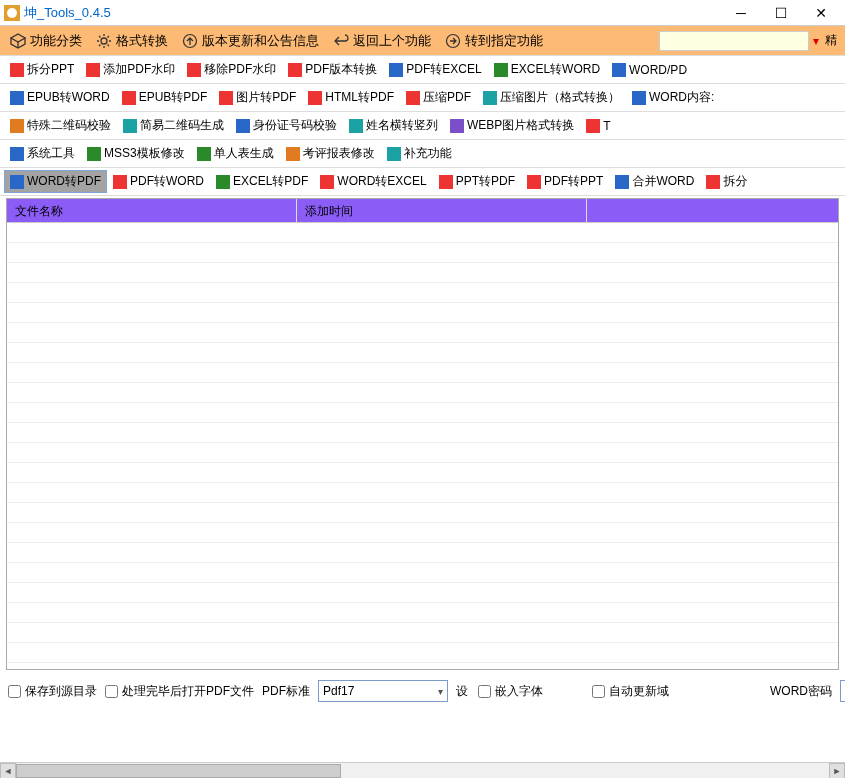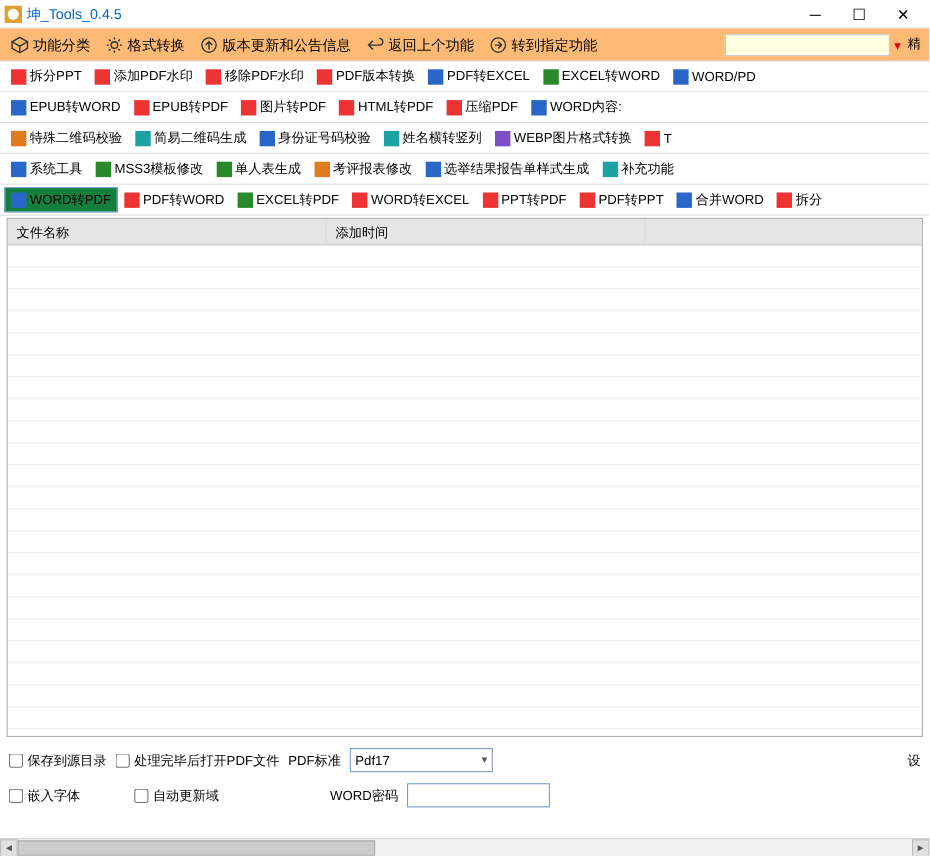--- a/index.html
+++ b/index.html
@@ -10,34 +10,34 @@
 .titlebar .win-btns { display: flex; }
 .titlebar .win-btn { width: 40px; height: 24px; display: flex; align-items: center; justify-content: center; font-size: 14px; }
 .menubar { height: 30px; background: #fdba74; border-bottom: 1px solid #ddd; display: flex; align-items: center; padding: 0 4px; gap: 2px; }
 .menubar .menu-item { display: flex; align-items: center; padding: 2px 6px; gap: 4px; font-size: 13px; }
 .menubar .menu-icon { width: 16px; height: 16px; display: inline-flex; align-items: center; justify-content: center; }
 .menubar .search-area { margin-left: auto; display: flex; align-items: center; }
 .menubar .search-input { width: 150px; height: 20px; background: #FFFFE1; border: 1px solid #ccc; padding: 0 4px; }
 .menubar .search-btn { padding: 2px 4px; margin-left: 2px; }
 .toolbar { display: flex; flex-wrap: wrap; align-items: center; padding: 2px 4px; gap: 0; background: #fff; border-bottom: 1px solid #ddd; }
 .tool-btn { display: inline-flex; align-items: center; padding: 3px 6px; gap: 3px; white-space: nowrap; cursor: default; }
-.tool-btn.active { background: #15803d; border: 1px solid #7aa7d7; padding: 2px 5px; }
+.tool-btn.active { background: #a3a3a3; border: 1px solid #7aa7d7; padding: 2px 5px; }
 .tool-icon { width: 14px; height: 14px; display: inline-block; }
 .ico-red { background: #e33; }
 .ico-blue { background: #2867c7; }
 .ico-green { background: #2a8a2a; }
 .ico-orange { background: #e07b1f; }
 .ico-purple { background: #7b4fc7; }
 .ico-teal { background: #1ba2a2; }
 .table-area { margin: 2px 6px 0 6px; border: 1px solid #aaa; height: 472px; overflow: hidden; }
-.table-header { display: flex; background: #e5e5e5; border-bottom: 1px solid #ccc; height: 24px; }
+.table-header { display: flex; background: #8b5cf6; border-bottom: 1px solid #ccc; height: 24px; }
 .table-header .th { padding: 4px 8px; border-right: 1px solid #ddd; font-size: 12px; }
 .table-body { height: calc(100% - 24px); overflow-y: auto; }
 .table-body .row { height: 20px; border-bottom: 1px solid #eee; }
-.options-area { padding: 4px 8px; display: flex; flex-direction: column; gap: 10px; margin-top: 6px; }
+.options-area { padding: 4px 8px; display: flex; flex-direction: row; gap: 10px; margin-top: 6px; }
 .options-row { display: flex; align-items: center; gap: 8px; flex-wrap: nowrap; }
 .chk { display: inline-flex; align-items: center; gap: 4px; }
 .chk input { width: 13px; height: 13px; }
 .label { white-space: nowrap; }
 .combo { width: 130px; height: 22px; border: 1px solid #7a9ccc; background: #fff; padding: 0 4px; display: inline-flex; align-items: center; justify-content: space-between; }
 .combo .arrow { font-size: 10px; color: #555; }
 .text-input { width: 130px; height: 22px; border: 1px solid #7a9ccc; background: #fff; padding: 0 4px; }
 .scrollbar-h { position: absolute; bottom: 0; left: 0; right: 0; height: 16px; background: #f0f0f0; border-top: 1px solid #ccc; display: flex; align-items: center; }
 .scrollbar-h .sb-btn { width: 16px; height: 16px; background: #e0e0e0; border: 1px solid #bbb; display: flex; align-items: center; justify-content: center; font-size: 9px; color: #555; }
 .scrollbar-h .sb-track { flex: 1; height: 16px; background: #f0f0f0; position: relative; }
@@ -161,20 +161,24 @@
       </div>
       <div class="tool-btn">
         <span class="tool-icon ico-red"></span>
         <span>HTML转PDF</span>
       </div>
       <div class="tool-btn">
         <span class="tool-icon ico-red"></span>
         <span>压缩PDF</span>
       </div>
       <div class="tool-btn">
+        <span class="tool-icon ico-teal"></span>
+        <span>压缩图片（格式转换）</span>
+      </div>
+      <div class="tool-btn">
         <span class="tool-icon ico-blue"></span>
         <span>WORD内容:</span>
       </div>
     </div>
     <div class="toolbar">
       <div class="tool-btn">
         <span class="tool-icon ico-orange"></span>
         <span>特殊二维码校验</span>
       </div>
       <div class="tool-btn">
@@ -207,24 +211,20 @@
         <span class="tool-icon ico-green"></span>
         <span>MSS3模板修改</span>
       </div>
       <div class="tool-btn">
         <span class="tool-icon ico-green"></span>
         <span>单人表生成</span>
       </div>
       <div class="tool-btn">
         <span class="tool-icon ico-orange"></span>
         <span>考评报表修改</span>
-      </div>
-      <div class="tool-btn">
-        <span class="tool-icon ico-blue"></span>
-        <span>选举结果报告单样式生成</span>
       </div>
       <div class="tool-btn">
         <span class="tool-icon ico-teal"></span>
         <span>补充功能</span>
       </div>
     </div>
     <div class="toolbar">
       <div class="tool-btn active">
         <span class="tool-icon ico-blue"></span>
         <span>WORD转PDF</span>

